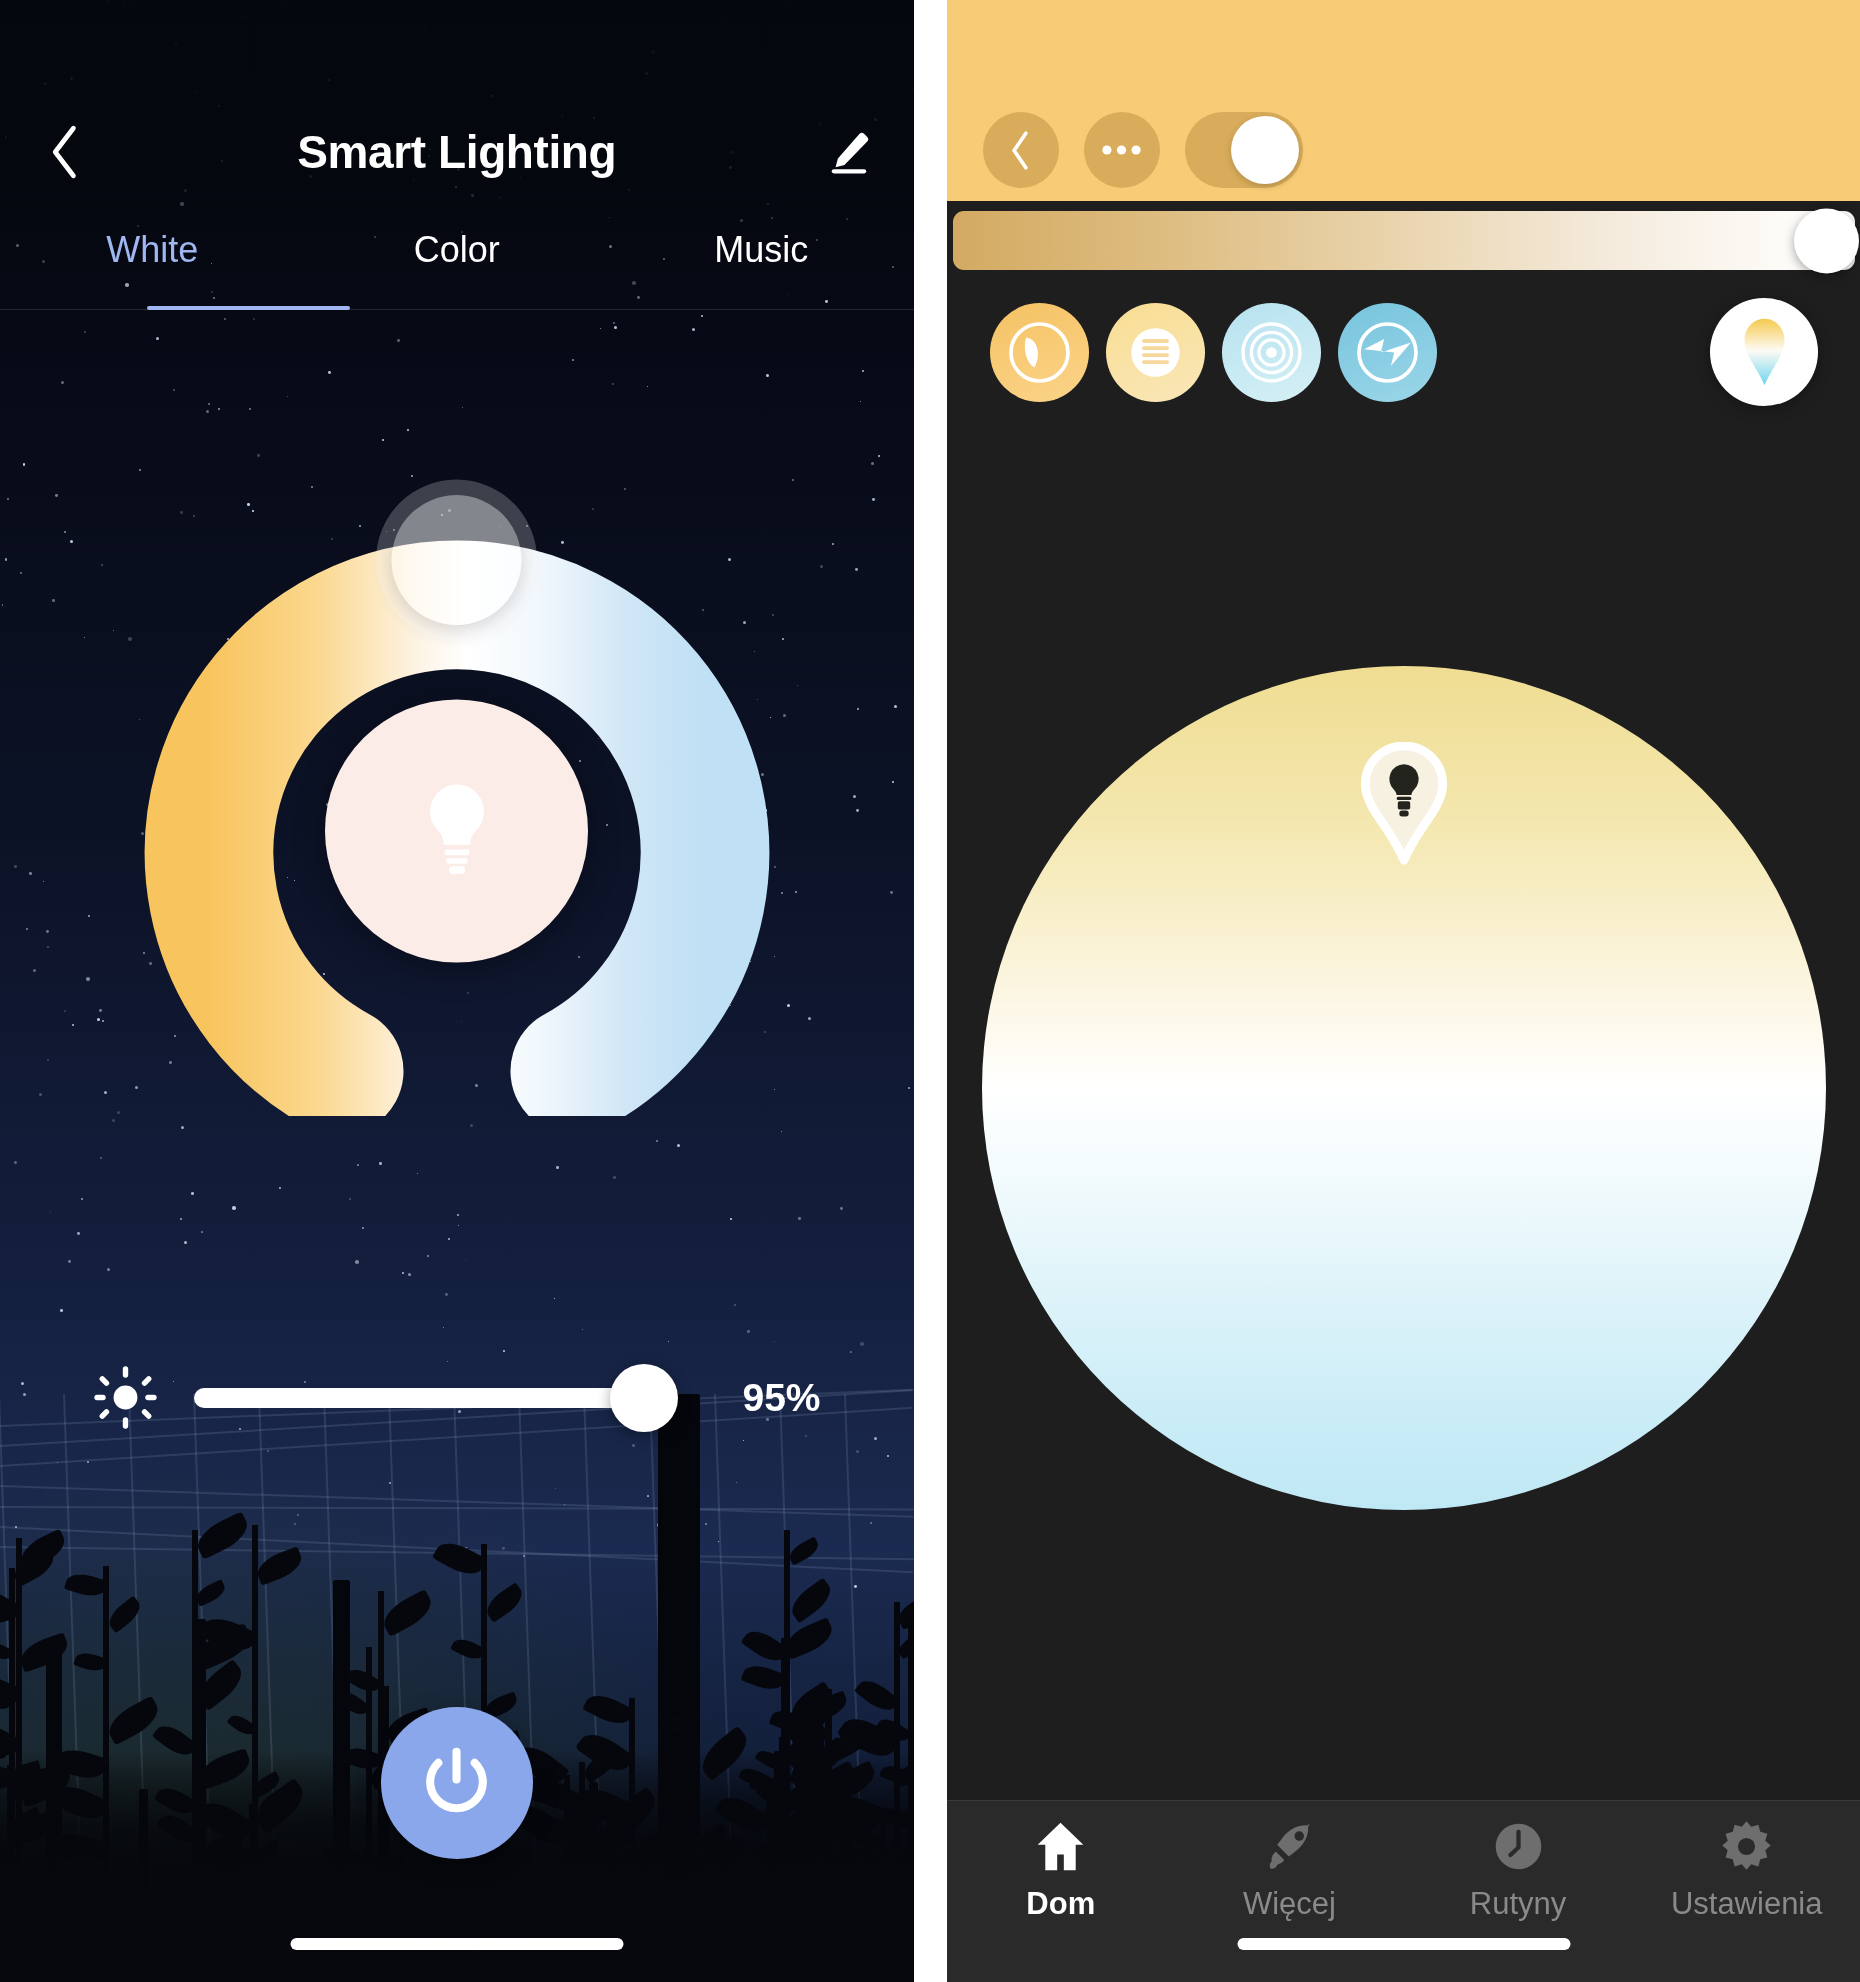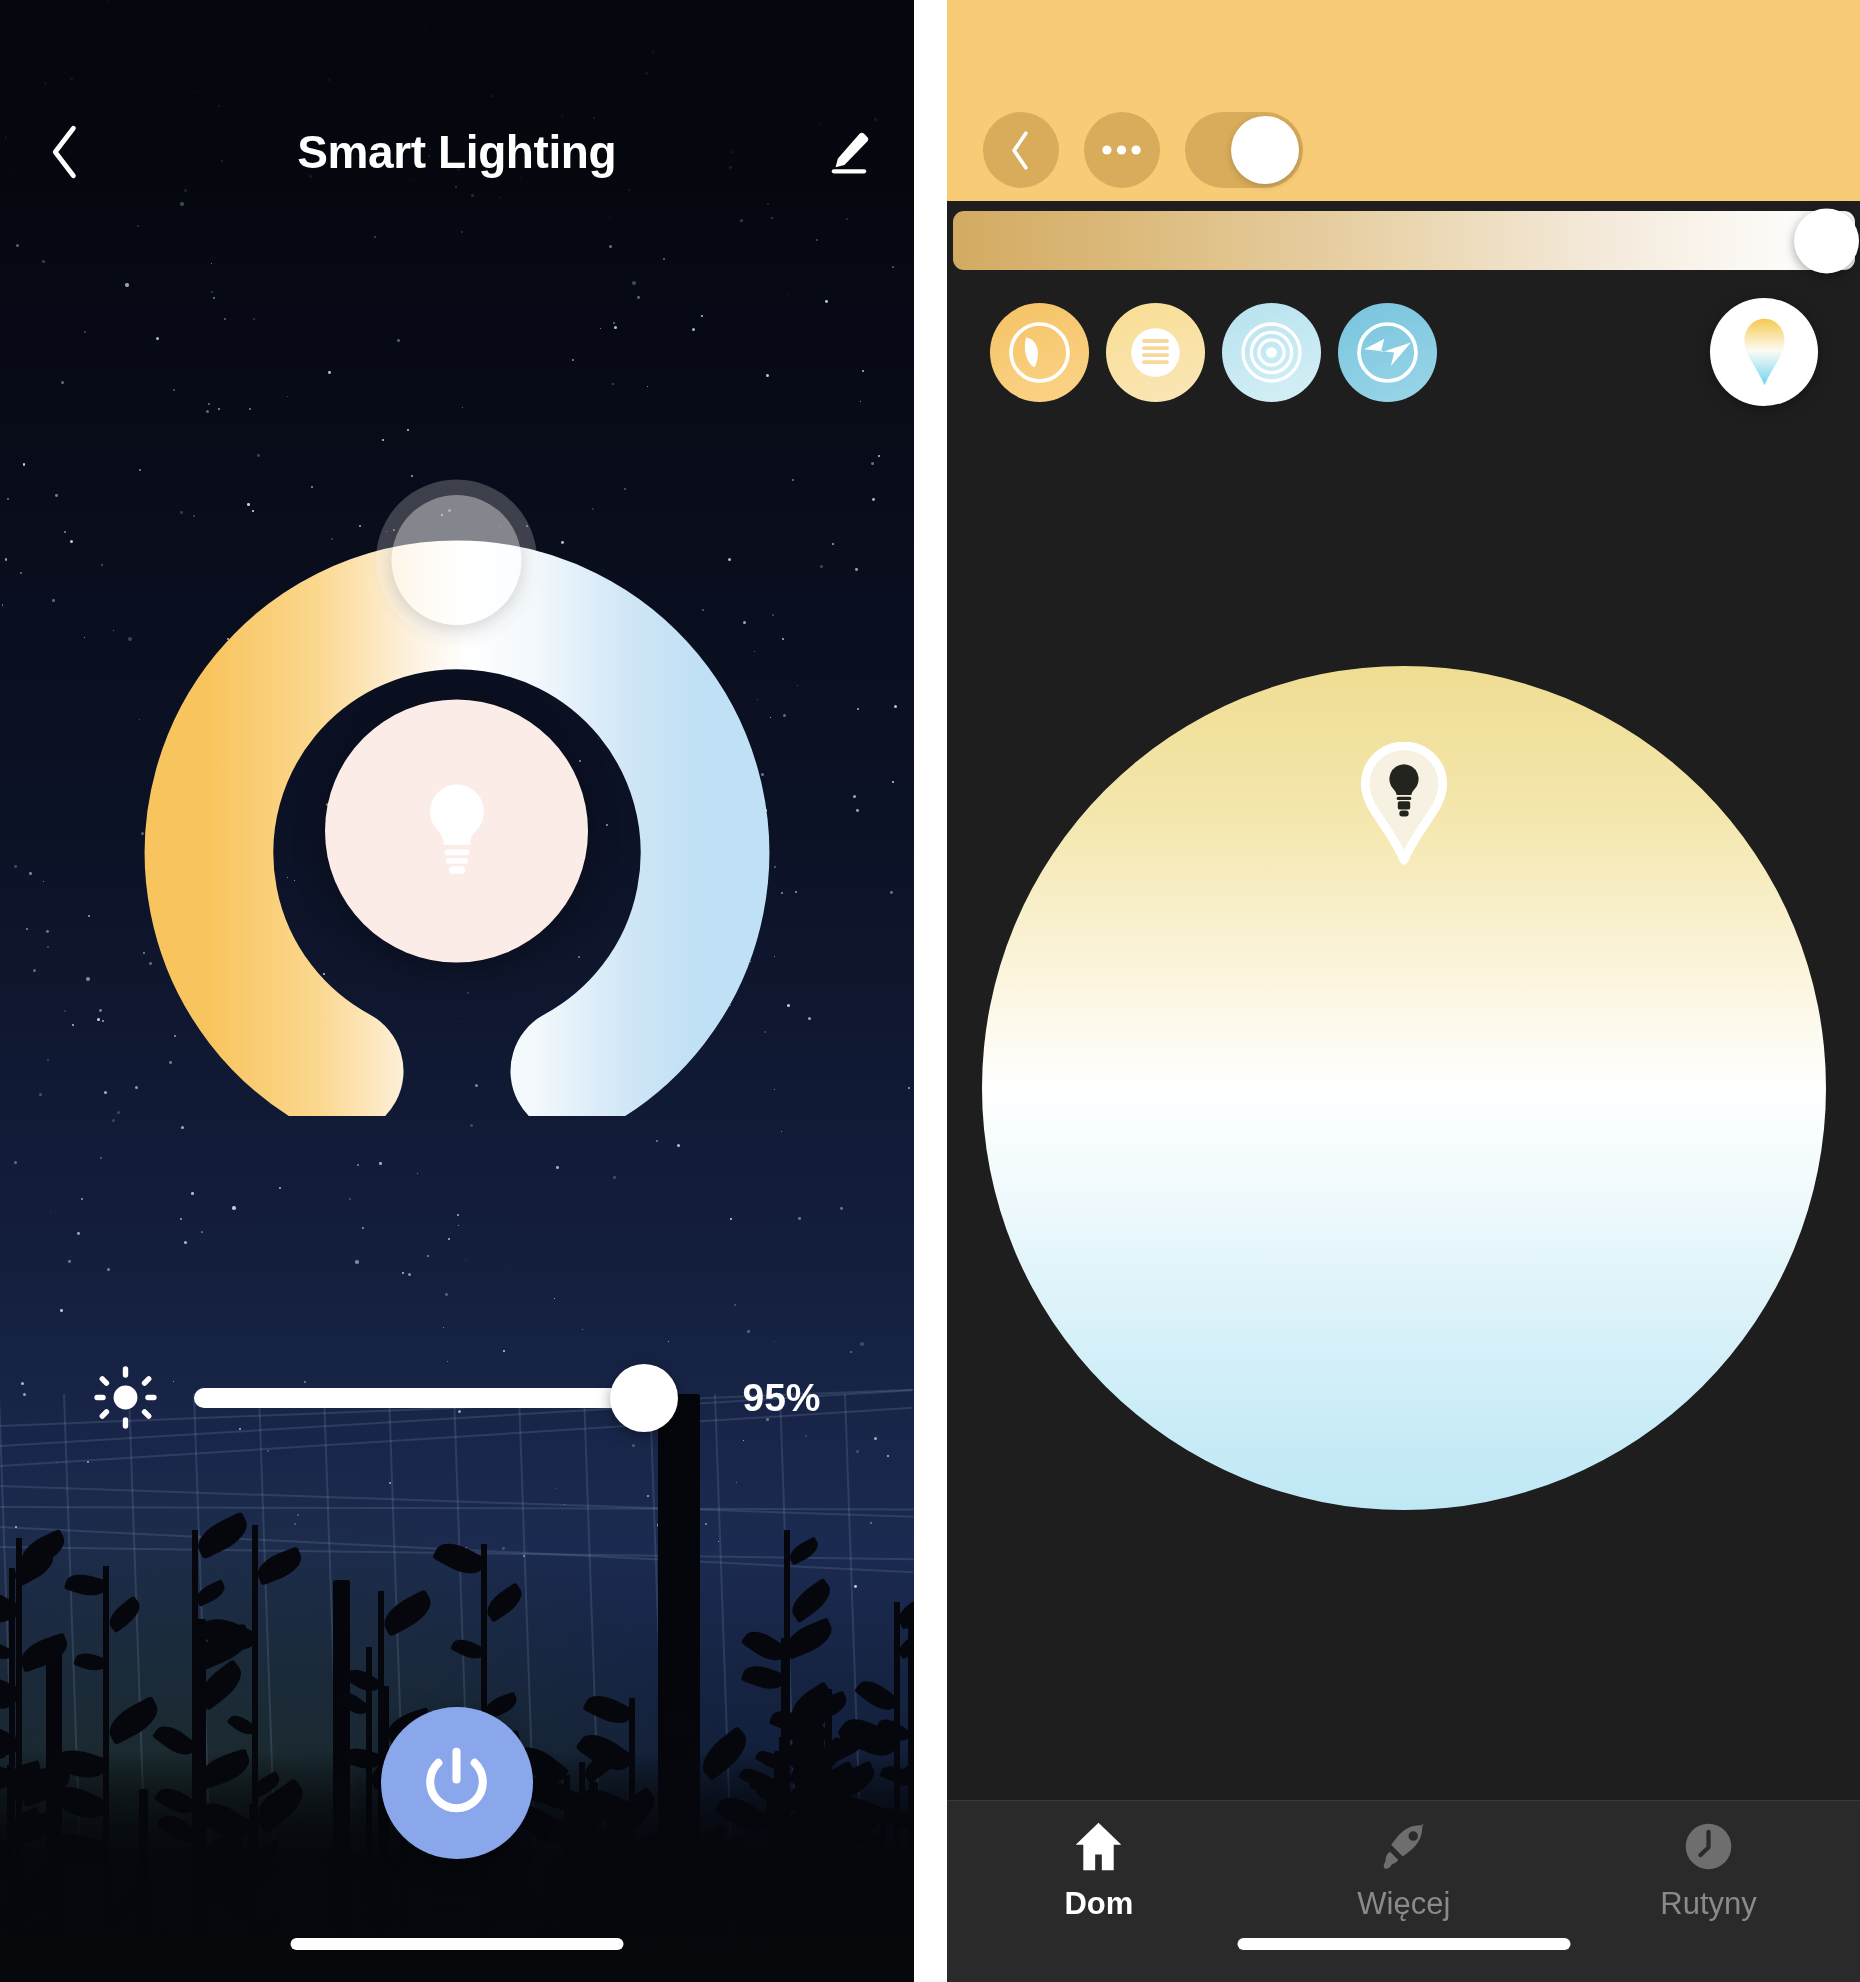--- a/index.html
+++ b/index.html
@@ -825,20 +825,27 @@
       </div>
       <div class="nav-title">Smart Lighting</div>
       <div class="edit-btn">
         <svg width="46" height="46" viewBox="0 0 24 24">
           <path d="M17.4 2.6a1.8 1.8 0 0 1 2.6 0l1.4 1.4a1.8 1.8 0 0 1 0 2.6L9.6 18.8 5 20l1.2-4.6z" fill="#fff"></path>
           <rect x="3" y="21" width="18" height="2.2" rx="1.1" fill="#fff"></rect>
         </svg>
       </div>
     </div>
 
+    <div class="tabs">
+      <div class="tab active">White</div>
+      <div class="tab">Color</div>
+      <div class="tab">Music</div>
+      <div class="tabs-divider"></div>
+      <div class="tab-underline"></div>
+    </div>
 
     <div class="dial-wrap">
       <svg class="dial-svg" viewBox="0 0 840 800">
         <defs>
           <linearGradient id="ctArc" x1="0" y1="0.6" x2="1" y2="0.6">
             <stop offset="0%" stop-color="#f8c45e"></stop>
             <stop offset="22%" stop-color="#fbd88f"></stop>
             <stop offset="42%" stop-color="#fdf3e4"></stop>
             <stop offset="52%" stop-color="#ffffff"></stop>
             <stop offset="66%" stop-color="#f2f8fc"></stop>
@@ -1000,17 +1007,24 @@
         </svg>
         <span class="lbl">Więcej</span>
       </div>
       <div class="r-tab">
         <svg width="57" height="57" viewBox="0 0 24 24">
           <circle cx="12" cy="12" r="9.6" fill="#6e6e6e"></circle>
           <path d="M12 5.8v6.6l-3.4 3.2" stroke="#2a2a2a" stroke-width="1.8" fill="none" stroke-linecap="round"></path>
         </svg>
         <span class="lbl">Rutyny</span>
       </div>
+      <div class="r-tab">
+        <svg width="57" height="57" viewBox="0 0 24 24">
+          <path d="M12 1.4l2 2.3 3-.9.8 3 3 .8-.9 3 2.3 2-2.3 2 .9 3-3 .8-.8 3-3-.9-2 2.3-2-2.3-3 .9-.8-3-3-.8.9-3-2.3-2 2.3-2-.9-3 3-.8.8-3 3 .9z" fill="#6e6e6e"></path>
+          <circle cx="12" cy="12" r="3.6" fill="#2a2a2a"></circle>
+        </svg>
+        <span class="lbl">Ustawienia</span>
+      </div>
     </div>
     <div class="r-home-ind"></div>
   </div>
 </div>
 
 
 </body></html>

